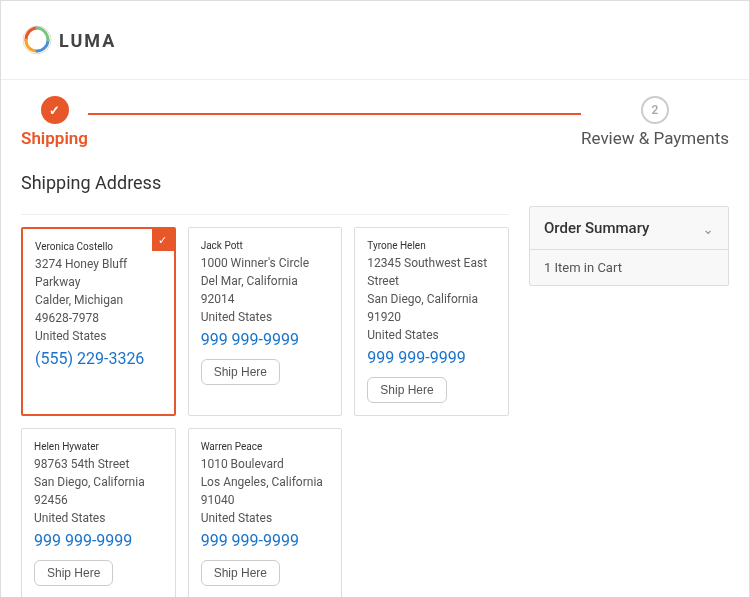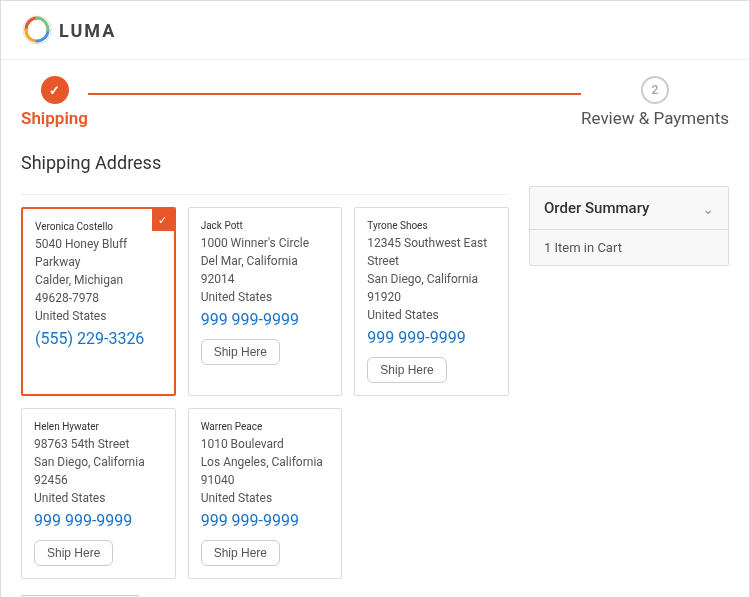--- a/index.html
+++ b/index.html
@@ -10,21 +10,21 @@
       font-size: 13px;
       width: 750px;
       min-height: 597px;
       border: 1px solid #ddd;
     }
 
     
     .header {
       display: flex;
       align-items: center;
-      padding: 13px 20px;
+      padding: 23px 20px;
       border-bottom: 1px solid #eee;
     }
     .logo {
       display: flex;
       align-items: center;
       gap: 6px;
     }
     .logo-icon {
       width: 32px;
       height: 32px;
@@ -273,37 +273,37 @@
 
     
     <div class="section-title">Shipping Address</div>
 
     
     <div class="address-grid">
 
       <div class="address-card selected">
         <div class="check-badge">✓</div>
         <div class="address-name">Veronica Costello</div>
-        <div class="address-line">5040 Honey Bluff Parkway</div>
+        <div class="address-line">3274 Honey Bluff Parkway</div>
         <div class="address-line">Calder, Michigan 49628-7978</div>
         <div class="address-line">United States</div>
         <div class="address-phone">(555) 229-3326</div>
       </div>
 
       <div class="address-card">
         <div class="address-name">Jack Pott</div>
         <div class="address-line">1000 Winner's Circle</div>
         <div class="address-line">Del Mar, California 92014</div>
         <div class="address-line">United States</div>
         <div class="address-phone">999 999-9999</div>
         <button class="ship-here-btn">Ship Here</button>
       </div>
 
       <div class="address-card">
-        <div class="address-name">Tyrone Shoes</div>
+        <div class="address-name">Tyrone Helen</div>
         <div class="address-line">12345 Southwest East Street</div>
         <div class="address-line">San Diego, California 91920</div>
         <div class="address-line">United States</div>
         <div class="address-phone">999 999-9999</div>
         <button class="ship-here-btn">Ship Here</button>
       </div>
 
     </div>
 
     

